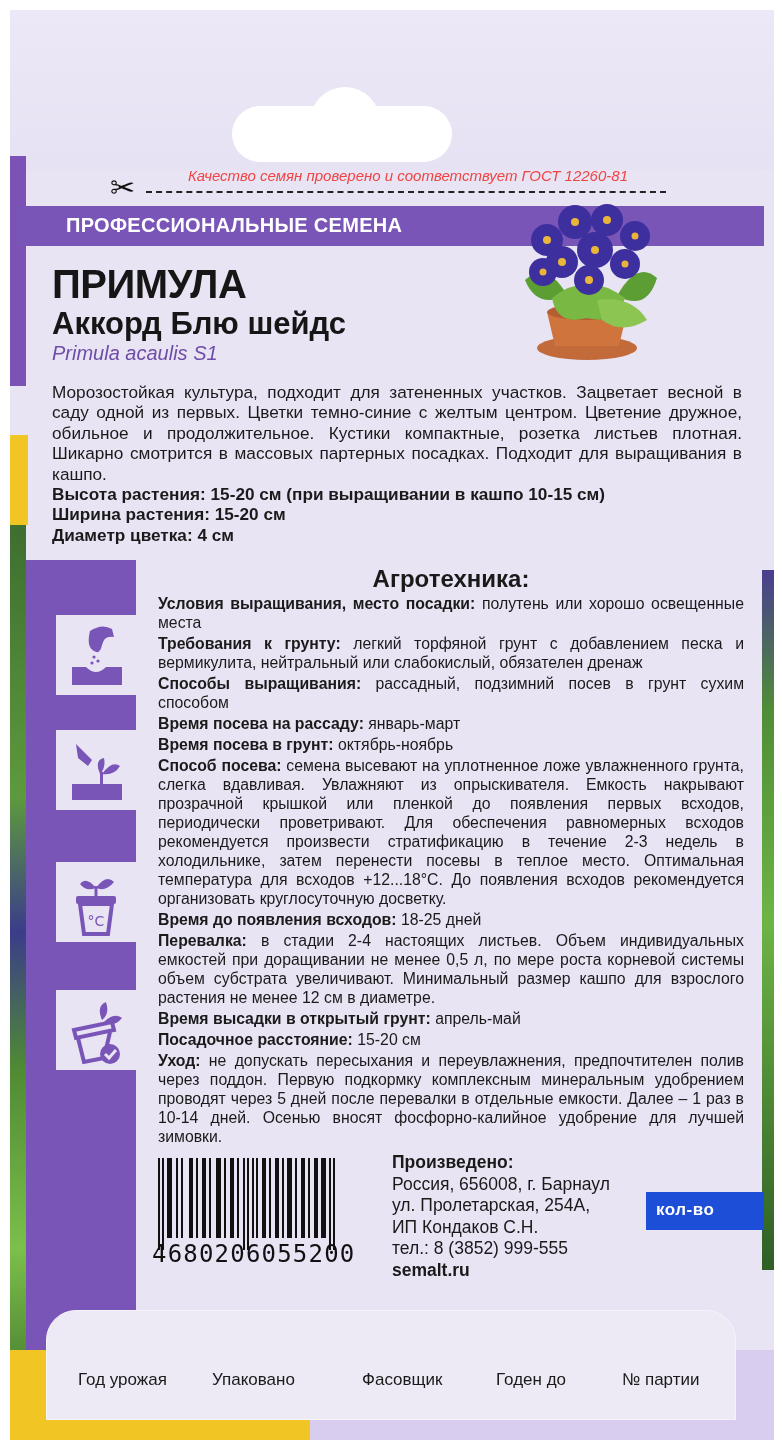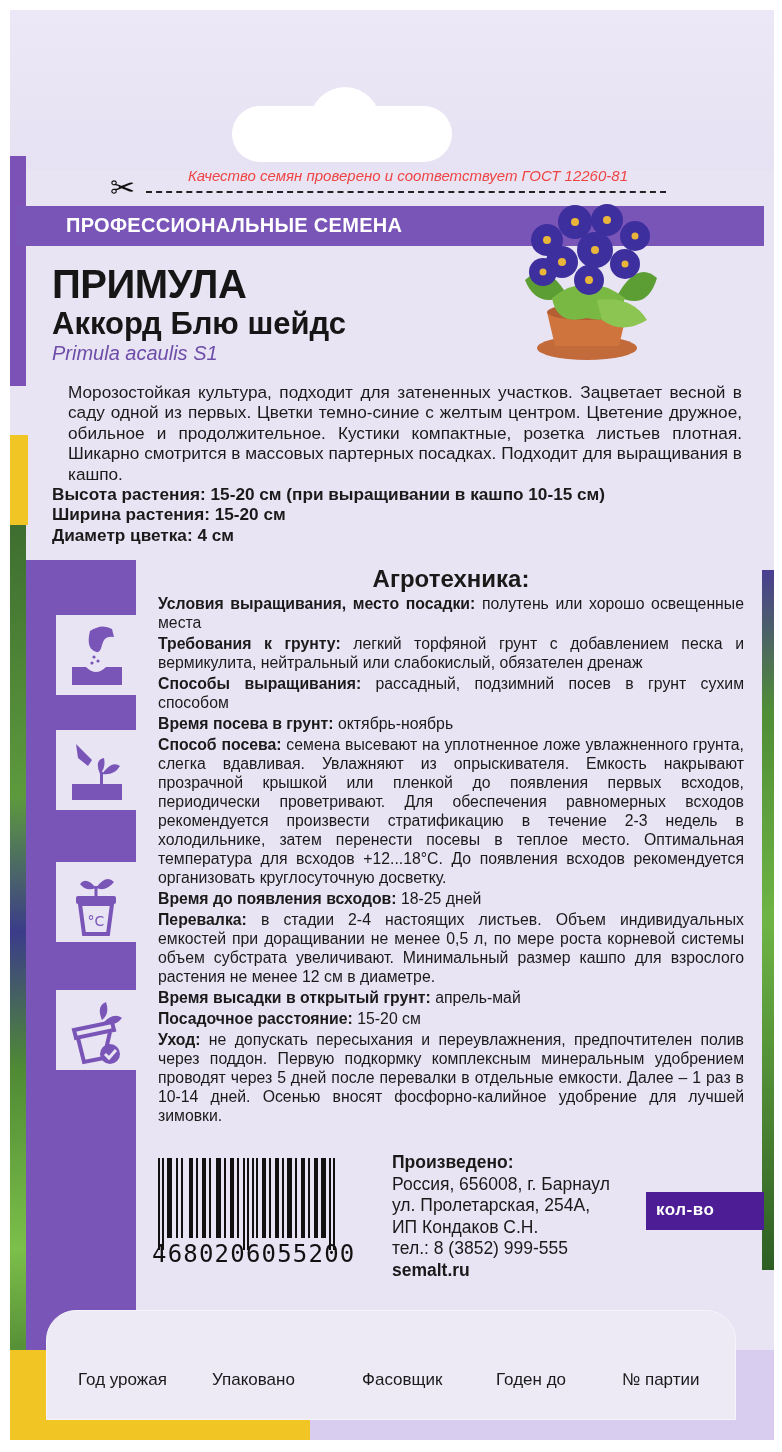--- a/index.html
+++ b/index.html
@@ -29,21 +29,21 @@
   .brand-label { position: absolute; left: 50px; top: 8px; font-size: 20px; font-weight: bold; color: #ffffff; letter-spacing: 0.3px; }
 
   .title-main { position: absolute; left: 52px; top: 262px; font-size: 40px; font-weight: 900; color: #161616; letter-spacing: -0.5px; }
   .title-sub { position: absolute; left: 52px; top: 306px; font-size: 31px; font-weight: bold; color: #161616; }
   .title-latin { position: absolute; left: 52px; top: 342px; font-size: 20px; font-style: italic; color: #6d4da8; }
 
   
   .plant { position: absolute; left: 507px; top: 200px; width: 170px; height: 170px; }
 
   .desc { position: absolute; left: 52px; top: 382px; width: 690px; font-size: 17.2px; line-height: 20.4px; color: #1a1a1a; }
-  .desc .p { text-align: justify; margin-left: 16px; }
+  .desc .p { text-align: justify; }
   .desc .spec { font-weight: bold; }
 
   
   .agro-frame { position: absolute; left: 26px; top: 560px; width: 110px; height: 790px; background: #7a55b8; }
   .icon-tile { position: absolute; left: 56px; width: 80px; height: 80px; background: #e9e4f4; }
   .agro-sep { position: absolute; left: 136px; top: 560px; width: 10px; height: 790px; background: #e9e4f4; }
 
   .agro { position: absolute; left: 150px; top: 566px; width: 594px; font-size: 15.8px; line-height: 19px; color: #1a1a1a; }
   .agro-title { font-size: 24px; font-weight: 900; margin-left: 8px; margin-bottom: 2px; line-height: 26px; text-align: center; }
   .agro-item { margin-left: 8px; margin-bottom: 2px; text-align: justify; }
@@ -52,21 +52,21 @@
   
   .barcode { position: absolute; left: 152px; top: 1158px; width: 230px; height: 110px; }
   .bars { position: absolute; left: 6px; top: 0; width: 218px; height: 88px; display: flex; align-items: flex-start; }
   .bars span { display: block; background: #111; height: 80px; }
   .barcode-digits { position: absolute; left: 0; top: 82px; font-family: "DejaVu Sans Mono", monospace; font-size: 24px; color: #111; letter-spacing: 1.2px; }
 
   .maker { position: absolute; left: 392px; top: 1152px; font-size: 17.5px; line-height: 21.5px; color: #1a1a1a; }
   .maker .h { font-weight: bold; }
   .maker .site { font-weight: bold; }
 
-  .qty-box { position: absolute; left: 646px; top: 1192px; width: 118px; height: 38px; background: #4c1d95; }
+  .qty-box { position: absolute; left: 646px; top: 1192px; width: 118px; height: 38px; background: #1d4ed8; }
   .qty-label { position: absolute; left: 10px; top: 8px; font-size: 17px; font-weight: bold; color: #fff; letter-spacing: 0.5px; }
 
   
   .fold { position: absolute; left: 46px; top: 1310px; width: 690px; height: 110px; background: #edeaf6; border-radius: 30px 30px 0 0; border: 1px solid #f6f4fb; }
   .fold-labels { position: absolute; left: 0; top: 1370px; width: 782px; height: 24px; }
   .fold-labels span { position: absolute; top: 0; font-size: 17px; color: #1a1a1a; white-space: nowrap; }
 </style>
 </head>
 <body>
 
@@ -176,20 +176,21 @@
     <circle cx="54" cy="64" r="10" fill="#7a55b8"></circle>
     <path d="M49 64 L53 68 L60 60" fill="none" stroke="#e9e4f4" stroke-width="3"></path>
   </svg>
 </div>
 
 <div class="agro">
   <div class="agro-title">Агротехника:</div>
   <div class="agro-item"><b>Условия выращивания, место посадки:</b><span> полутень или хорошо освещенные места</span></div>
   <div class="agro-item"><b>Требования к грунту:</b><span> легкий торфяной грунт с добавлением песка и вермикулита, нейтральный или слабокислый, обязателен дренаж</span></div>
   <div class="agro-item"><b>Способы выращивания:</b><span> рассадный, подзимний посев в грунт сухим способом</span></div>
+  <div class="agro-item"><b>Время посева на рассаду:</b><span> январь-март</span></div>
   <div class="agro-item"><b>Время посева в грунт:</b><span> октябрь-ноябрь</span></div>
   <div class="agro-item"><b>Способ посева:</b><span> семена высевают на уплотненное ложе увлажненного грунта, слегка вдавливая. Увлажняют из опрыскивателя. Емкость накрывают прозрачной крышкой или пленкой до появления первых всходов, периодически проветривают. Для обеспечения равномерных всходов рекомендуется произвести стратификацию в течение 2-3 недель в холодильнике, затем перенести посевы в теплое место. Оптимальная температура для всходов +12...18°С. До появления всходов рекомендуется организовать круглосуточную досветку.</span></div>
   <div class="agro-item"><b>Время до появления всходов:</b><span> 18-25 дней</span></div>
   <div class="agro-item"><b>Перевалка:</b><span> в стадии 2-4 настоящих листьев. Объем индивидуальных емкостей при доращивании не менее 0,5 л, по мере роста корневой системы объем субстрата увеличивают. Минимальный размер кашпо для взрослого растения не менее 12 см в диаметре.</span></div>
   <div class="agro-item"><b>Время высадки в открытый грунт:</b><span> апрель-май</span></div>
   <div class="agro-item"><b>Посадочное расстояние:</b><span> 15-20 см</span></div>
   <div class="agro-item"><b>Уход:</b><span> не допускать пересыхания и переувлажнения, предпочтителен полив через поддон. Первую подкормку комплексным минеральным удобрением проводят через 5 дней после перевалки в отдельные емкости. Далее – 1 раз в 10-14 дней. Осенью вносят фосфорно-калийное удобрение для лучшей зимовки.</span></div>
 </div>
 
 <div class="barcode">

